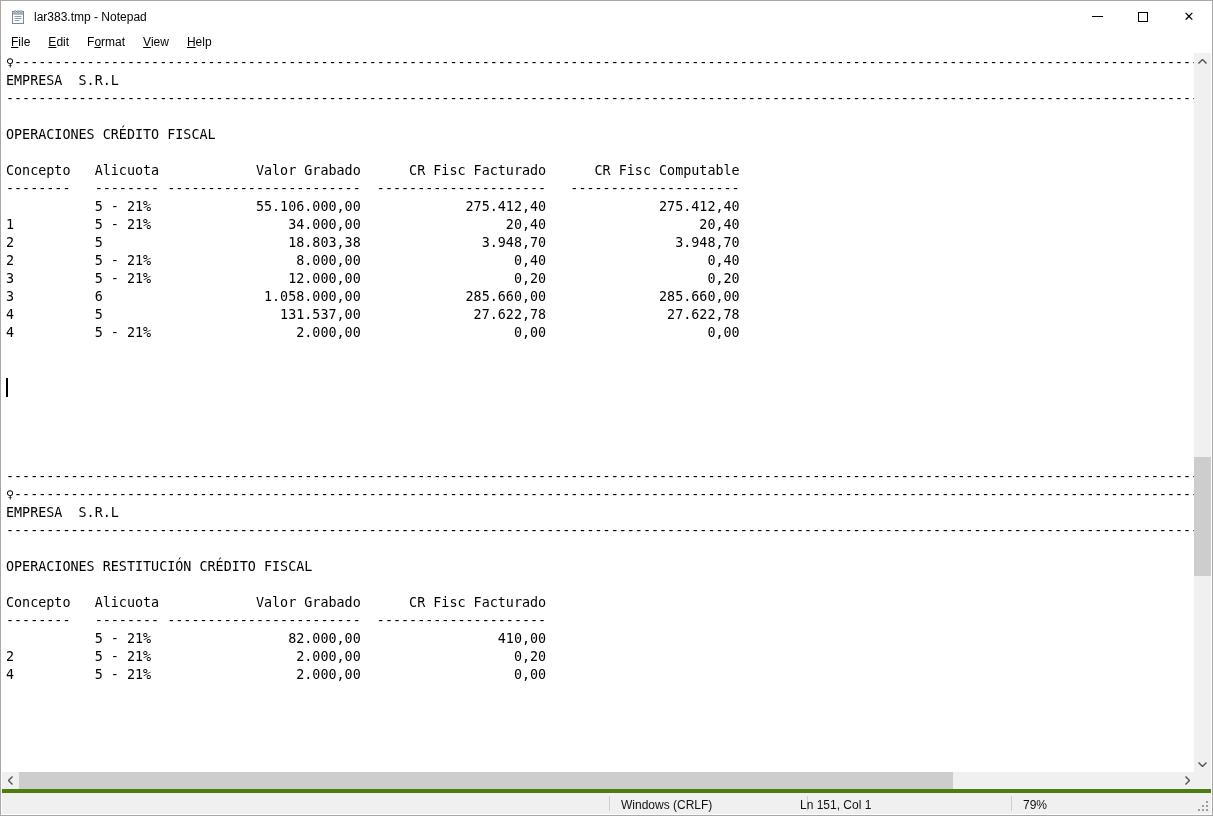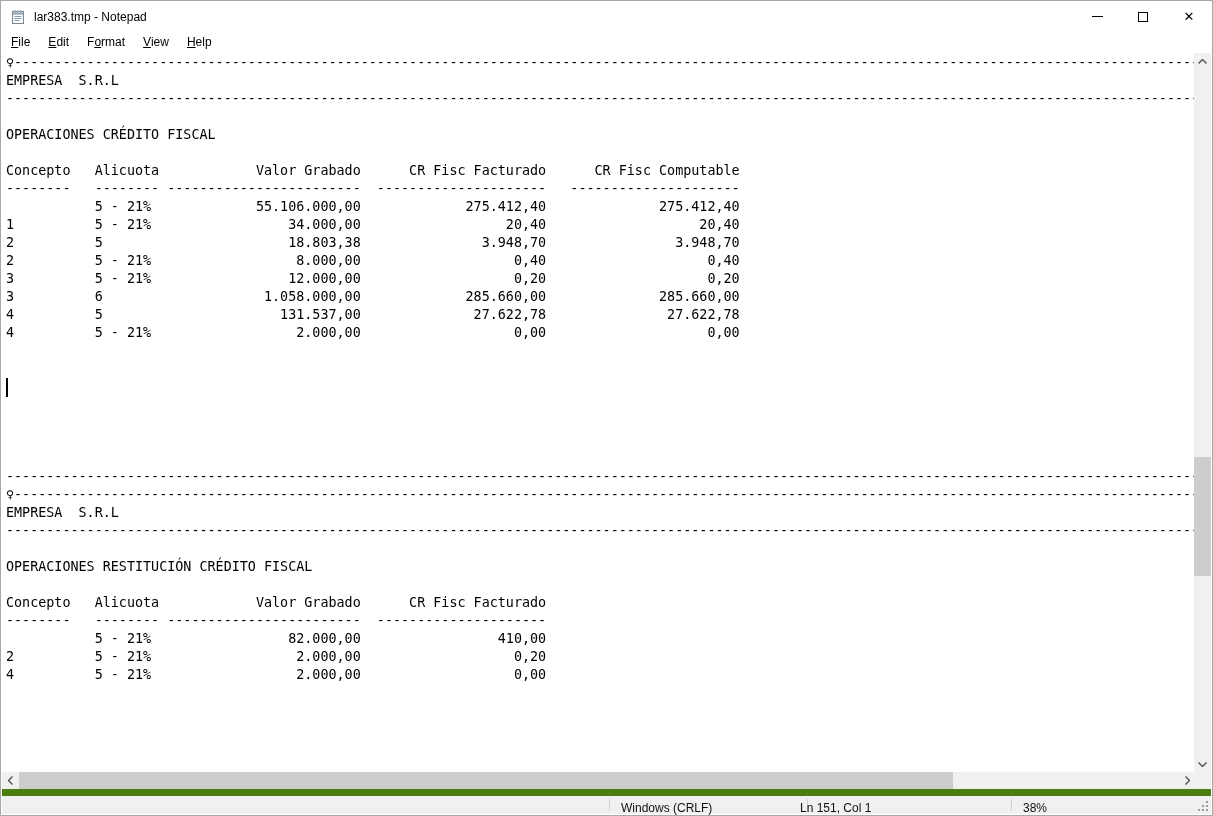--- a/index.html
+++ b/index.html
@@ -41,21 +41,21 @@
   .vthumb { position: absolute; left: 0; top: 404px; width: 17px; height: 119px; background: #cdcdcd; }
   .hscroll { position: absolute; left: 1px; bottom: 26px; width: 1194px; height: 17px; background: #f0f0f0; }
   .hscroll .arrow { position: absolute; top: 0; width: 17px; height: 17px; display: flex; align-items: center; justify-content: center; }
   .hscroll .arrow.left { left: 0; }
   .hscroll .arrow.right { right: 0; }
   .hthumb { position: absolute; top: 0; left: 17px; width: 934px; height: 17px; background: #cdcdcd; }
   .scroll-corner { position: absolute; right: 1px; bottom: 26px; width: 17px; height: 17px; background: #f0f0f0; }
   
   .statusbar {
     position: absolute; left: 1px; right: 1px; bottom: 1px; height: 25px;
-    background: #f0f0f0; border-top: 7px solid #4d7c0f; font-size: 12px; color: #111;
+    background: #f0f0f0; border-top: 4px solid #4d7c0f; font-size: 12px; color: #111;
   }
   .sb-divider { position: absolute; top: 3px; bottom: 3px; width: 1px; background: #cfcfcf; }
   .sb-text { position: absolute; top: 0; height: 24px; display: flex; align-items: center; }
   .resize-grip { position: absolute; right: 3px; bottom: 3px; width: 11px; height: 11px; }
   .resize-grip i {
     position: absolute; width: 2px; height: 2px; background: #9d9d9d; display: block;
   }
   .g1 { right: 0; bottom: 8px; } .g2 { right: 4px; bottom: 4px; } .g3 { right: 0; bottom: 4px; }
   .g4 { right: 8px; bottom: 0; } .g5 { right: 4px; bottom: 0; } .g6 { right: 0; bottom: 0; }
   svg.chev { display: block; }
@@ -172,21 +172,21 @@
     </div>
   </div>
   <div class="scroll-corner"></div>
 
   <div class="statusbar">
     <div class="sb-divider" style="left:607px"></div>
     <div class="sb-text" style="left:619px">Windows (CRLF)</div>
     <div class="sb-divider" style="left:805px"></div>
     <div class="sb-text" style="left:798px">Ln 151, Col 1</div>
     <div class="sb-divider" style="left:1009px"></div>
-    <div class="sb-text" style="left:1021px">38%</div>
+    <div class="sb-text" style="left:1021px">79%</div>
     <div class="resize-grip">
       <i class="g1"></i>
         <i class="g2"></i>
         <i class="g3"></i>
         <i class="g4"></i>
         <i class="g5"></i>
         <i class="g6"></i>
     </div>
   </div>
 

